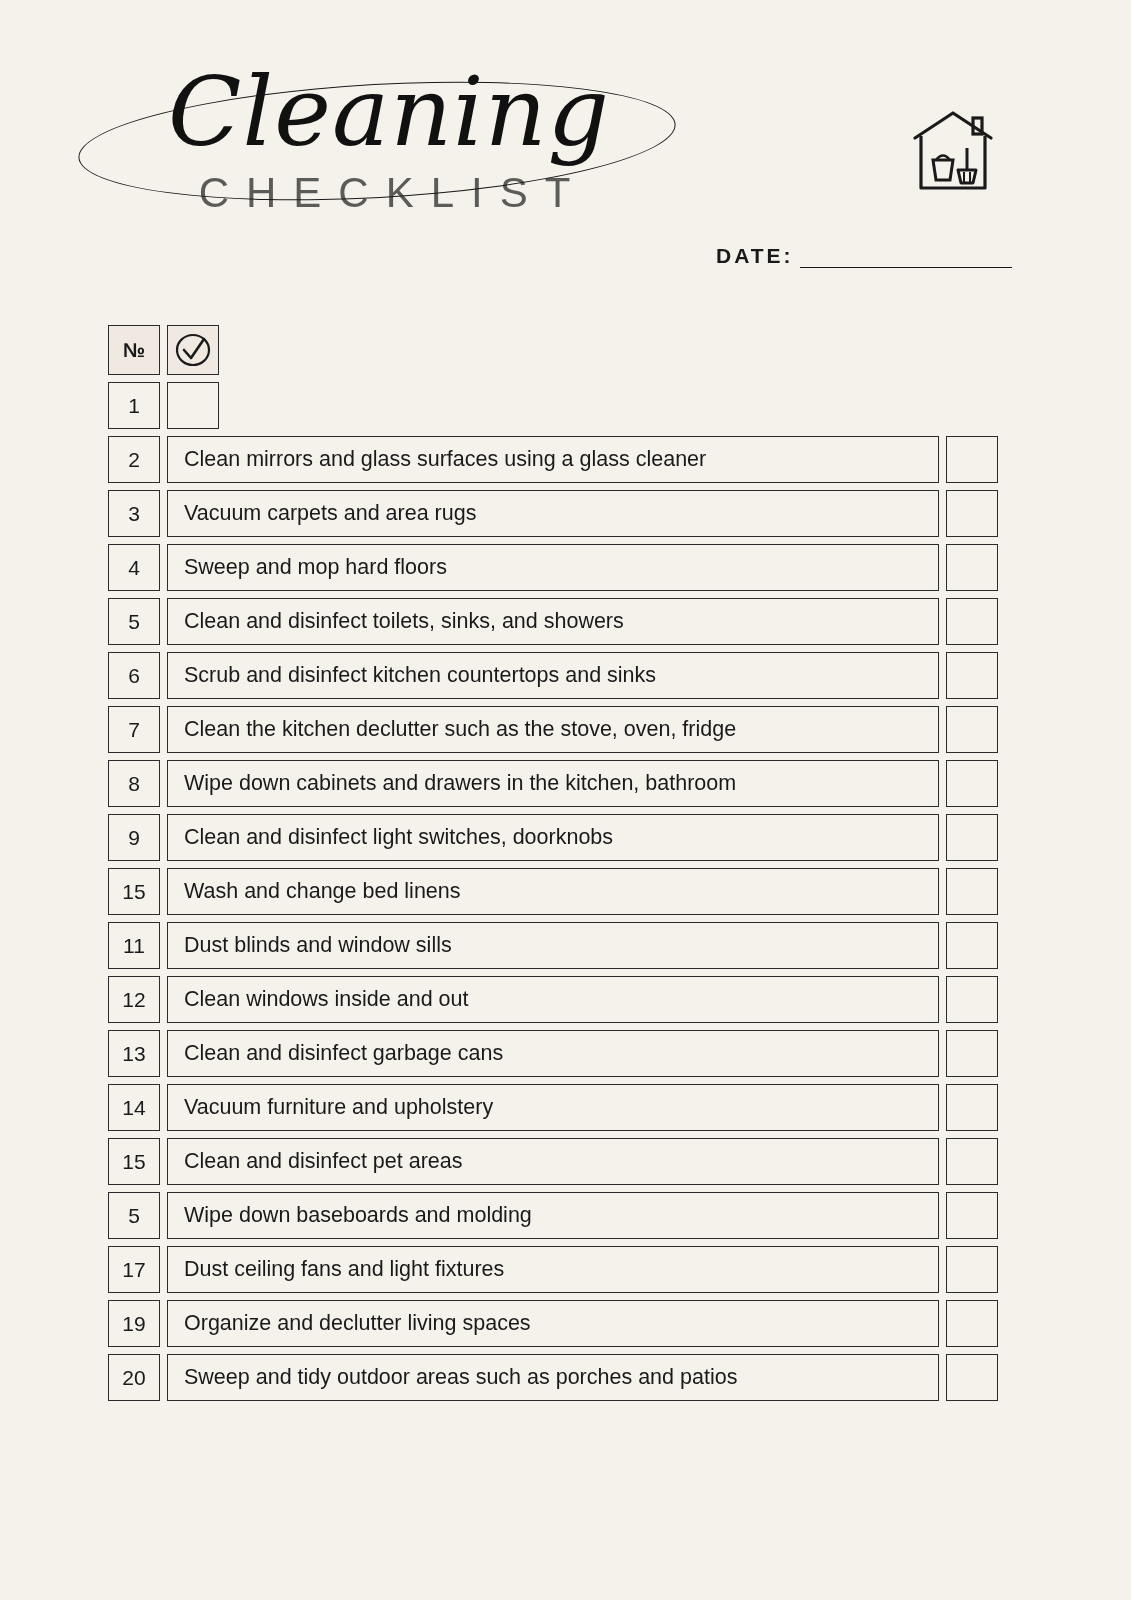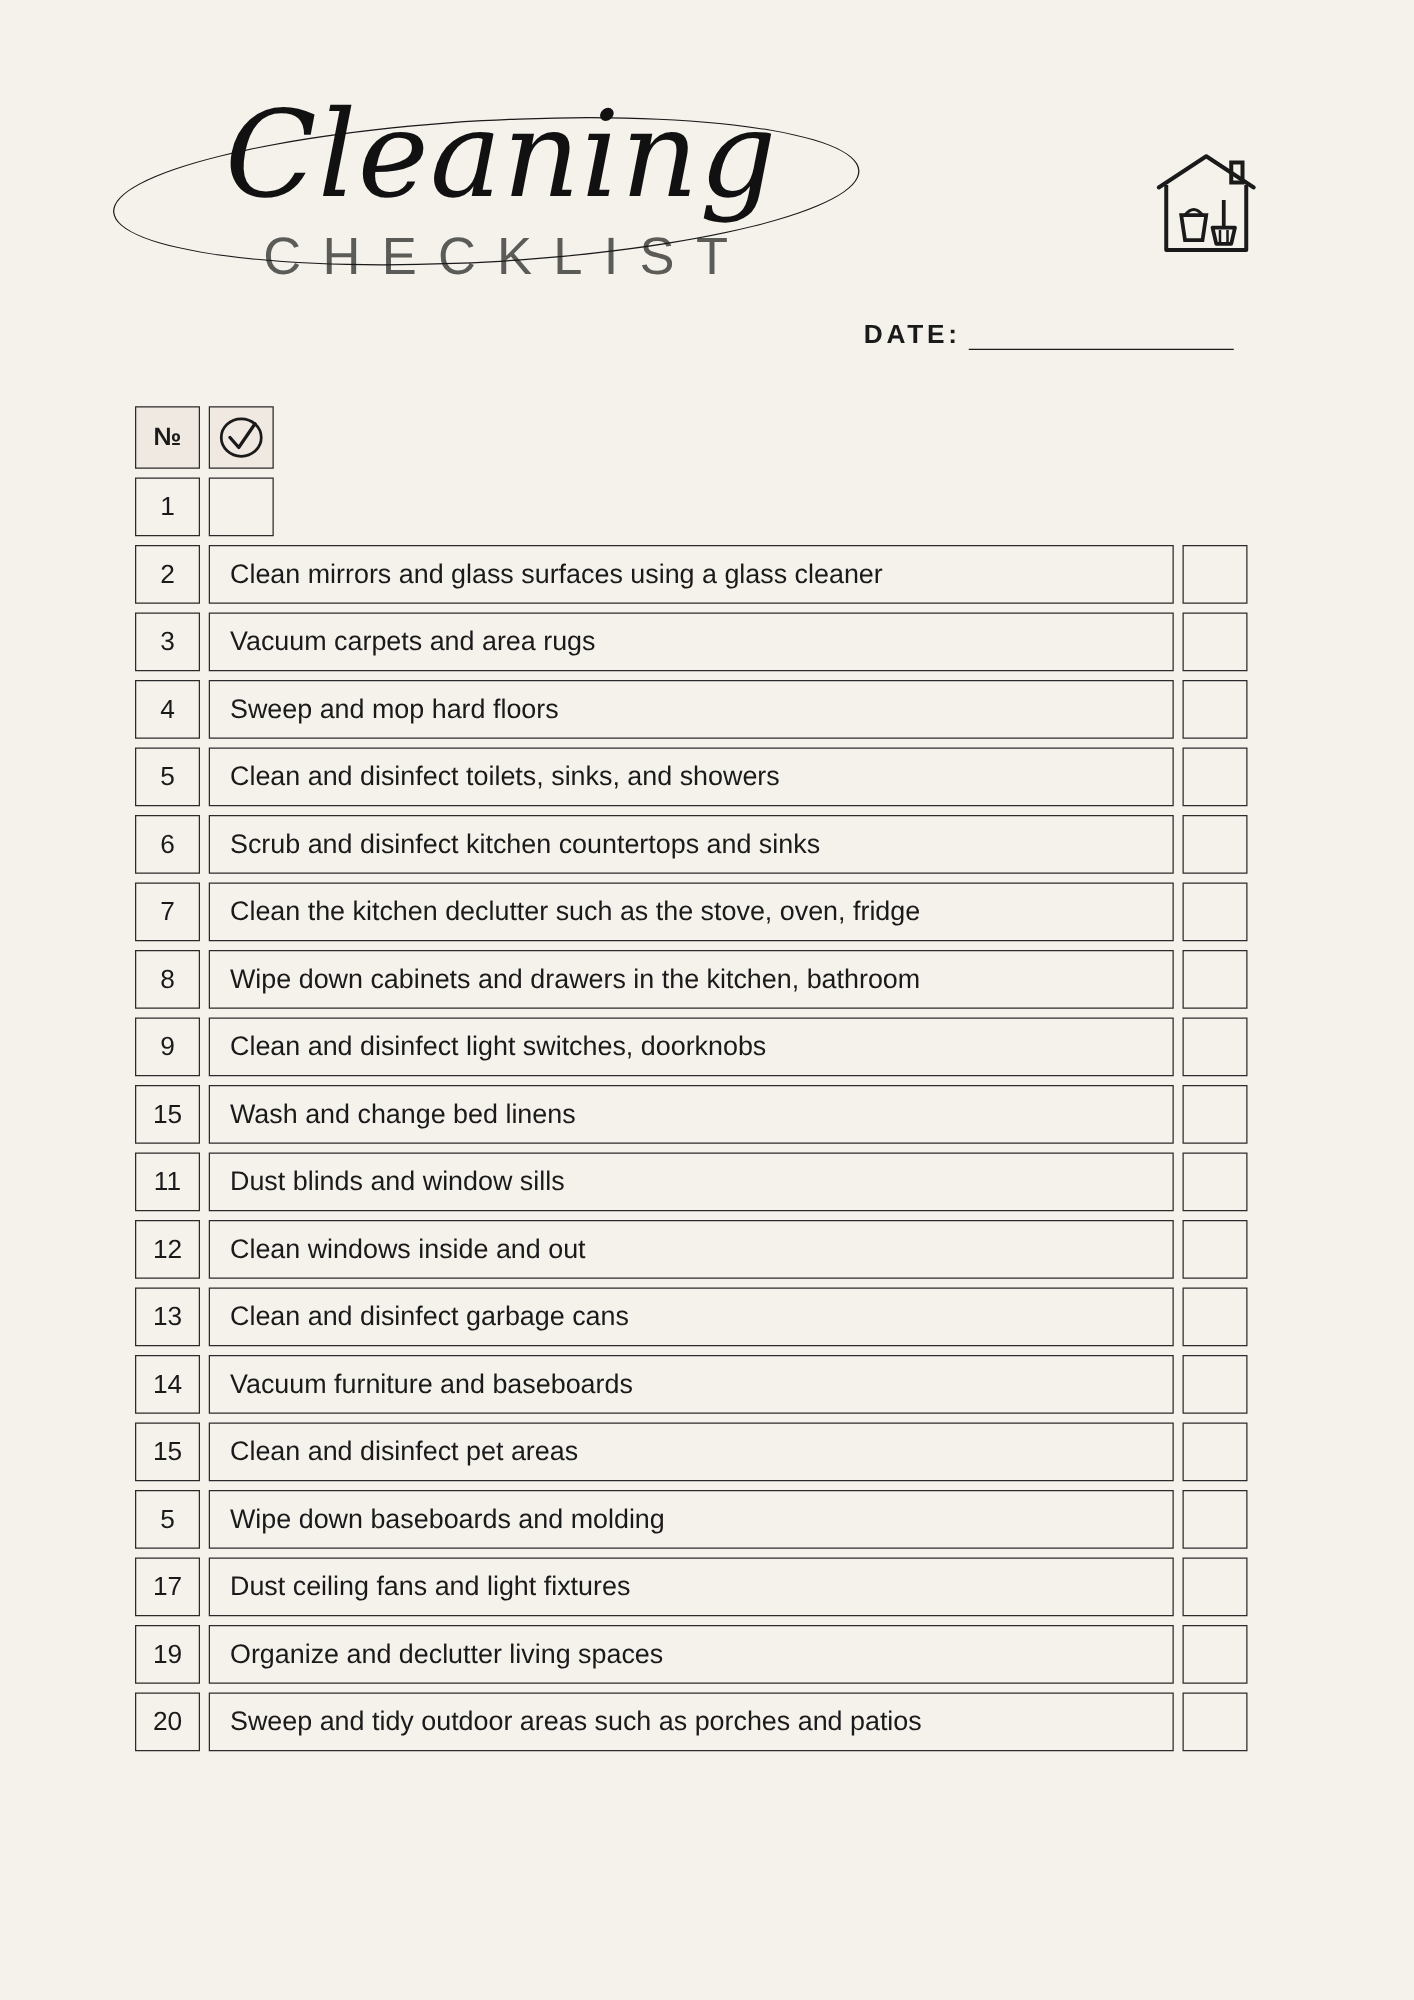--- a/index.html
+++ b/index.html
@@ -14,21 +14,21 @@
     color: #1a1a1a;
     overflow: hidden;
     position: relative;
   }
 
   .page {
     position: relative;
     width: 1131px;
     height: 1148px;
     box-sizing: border-box;
-    padding: 16px;
+    padding: 4px;
   }
 
   
   .header {
     position: relative;
     height: 300px;
   }
 
   .title-block {
     position: absolute;
@@ -70,21 +70,21 @@
     letter-spacing: 17px;
     color: #5b5b58;
     margin: 6px 0 0 14px;
     font-weight: 400;
     white-space: nowrap;
   }
 
   
   .date-row {
     position: absolute;
-    left: 675px;
+    left: 712px;
     top: 240px;
     display: flex;
     align-items: flex-end;
   }
   .date-label {
     font-size: 21px;
     font-weight: 700;
     letter-spacing: 3px;
     color: #1a1a1a;
   }
@@ -294,21 +294,21 @@
           <div class="cell-act">Clean windows inside and out</div>
           <div class="cell-chk"></div>
         </div>
         <div class="row row-body">
           <div class="cell-num">13</div>
           <div class="cell-act">Clean and disinfect garbage cans</div>
           <div class="cell-chk"></div>
         </div>
         <div class="row row-body">
           <div class="cell-num">14</div>
-          <div class="cell-act">Vacuum furniture and baseboards</div>
+          <div class="cell-act">Vacuum furniture and upholstery</div>
           <div class="cell-chk"></div>
         </div>
         <div class="row row-body">
           <div class="cell-num">15</div>
           <div class="cell-act">Clean and disinfect pet areas</div>
           <div class="cell-chk"></div>
         </div>
         <div class="row row-body">
           <div class="cell-num">5</div>
           <div class="cell-act">Wipe down baseboards and molding</div>

